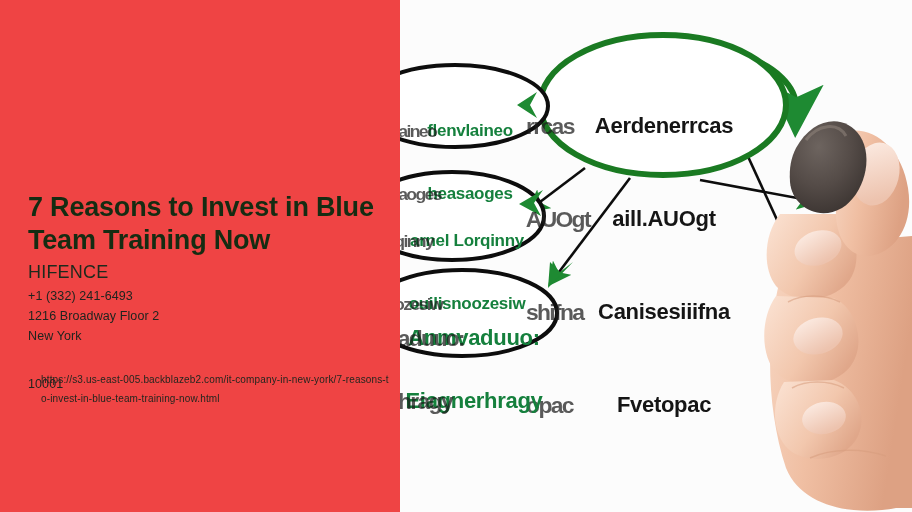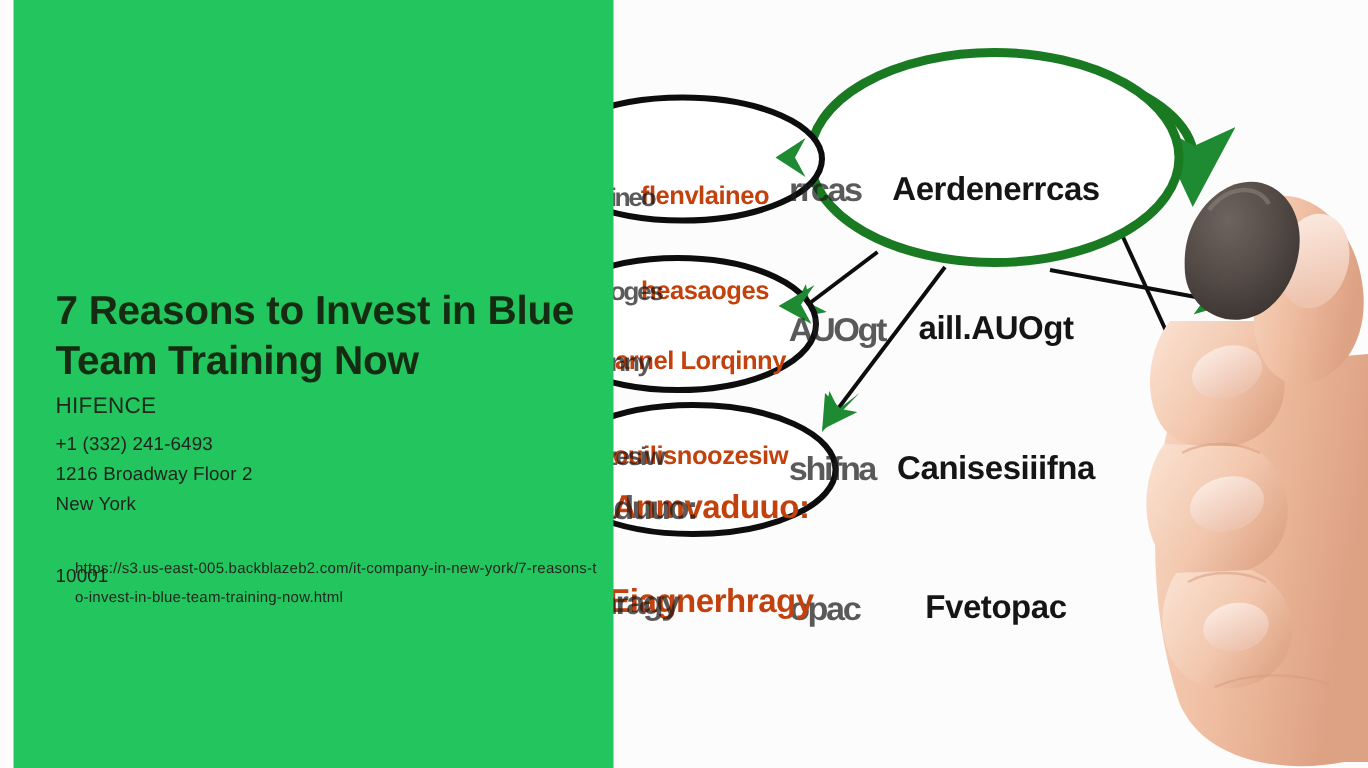--- a/index.html
+++ b/index.html
@@ -21,21 +21,21 @@
     position:absolute;
     left:0; top:0;
     width:912px; height:512px;
     background:#fcfcfc;
   }
   #diagram-svg { position:absolute; left:0; top:0; width:912px; height:512px; }
 
   .node-text {
     position:absolute;
     text-align:center;
-    color:#c2410c;
+    color:#15803d;
     font-weight:bold;
     line-height:1.08;
     white-space:pre;
     letter-spacing:-0.3px;
   }
   
   .ghosted { position:relative; }
   .ghosted::after {
     content:attr(data-ghost);
     position:absolute;
@@ -58,38 +58,38 @@
   #node2-text { left:392px; top:188px; width:150px; font-size:17px; line-height:21px; }
   #node3-text { left:396px; top:285px; width:156px; font-size:22px; line-height:21px; }
 
   
   #hand-layer { position:absolute; left:736px; top:96px; width:176px; height:416px; }
   #hand-svg { position:absolute; left:0; top:0; width:176px; height:416px; }
 
   
   #info-panel {
     position:absolute;
-    left:9px; top:0;
+    left:0; top:0;
     width:400px; height:512px;
-    background:#22c55e;
+    background:#ef4444;
   }
   #page-title {
     position:absolute;
     left:28px; top:191px;
     width:362px;
     font-size:27px;
     font-weight:bold;
     line-height:33px;
     color:#152c12;
     letter-spacing:-0.2px;
   }
   #brand-name {
     position:absolute;
     left:28px; top:262px;
-    font-size:15px;
+    font-size:18px;
     color:#1d2a1c;
     letter-spacing:0.2px;
   }
   .contact-line {
     position:absolute;
     left:28px;
     font-size:12.5px;
     color:#20241f;
     letter-spacing:0.1px;
   }

